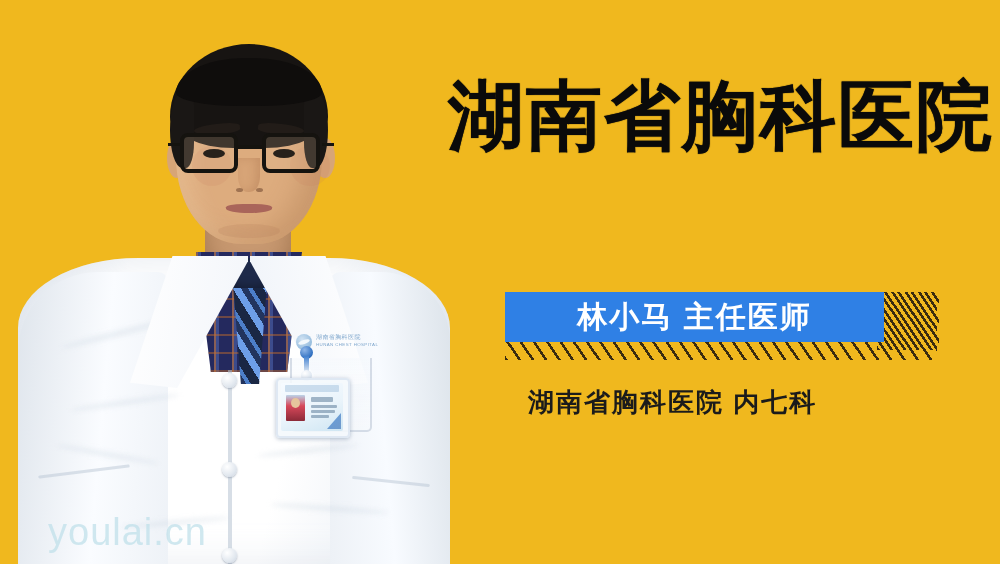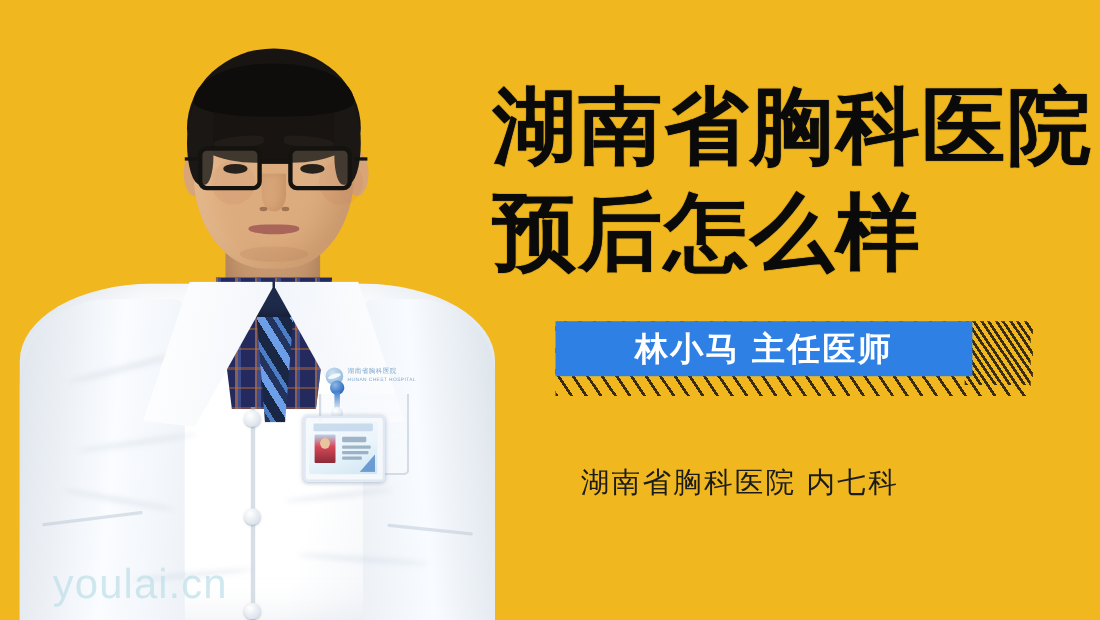--- a/index.html
+++ b/index.html
@@ -527,22 +527,21 @@
   
   .affiliation {
     position: absolute;
     left: 528px;
     top: 385px;
     font-size: 26px;
     color: #1b1b1b;
     letter-spacing: 2px;
     white-space: nowrap;
     z-index: 25;
-    font-weight: 400;
-    margin-top: 36px;
+    font-weight: 700;
   }
 </style>
 </head>
 <body>
 
 <div id="stage">
 
   <div class="bg"></div>
 
   <div class="photo-layer">
@@ -620,21 +619,20 @@
     <div class="fold f3"></div>
     <div class="fold f4"></div>
     <div class="fold f5"></div>
     <div class="fold f6"></div>
   </div>
 
   <div class="watermark">youlai.cn</div>
 
   <div class="title-block">
     <div class="title-line">湖南省胸科医院</div>
-    <div class="title-line">预后怎么样</div>
   </div>
 
   <div class="banner-wrap">
     <div class="hatch"></div>
     <div class="hatch-right"></div>
     <div class="banner">
       <span class="banner-text">林小马  主任医师</span>
     </div>
   </div>
 

